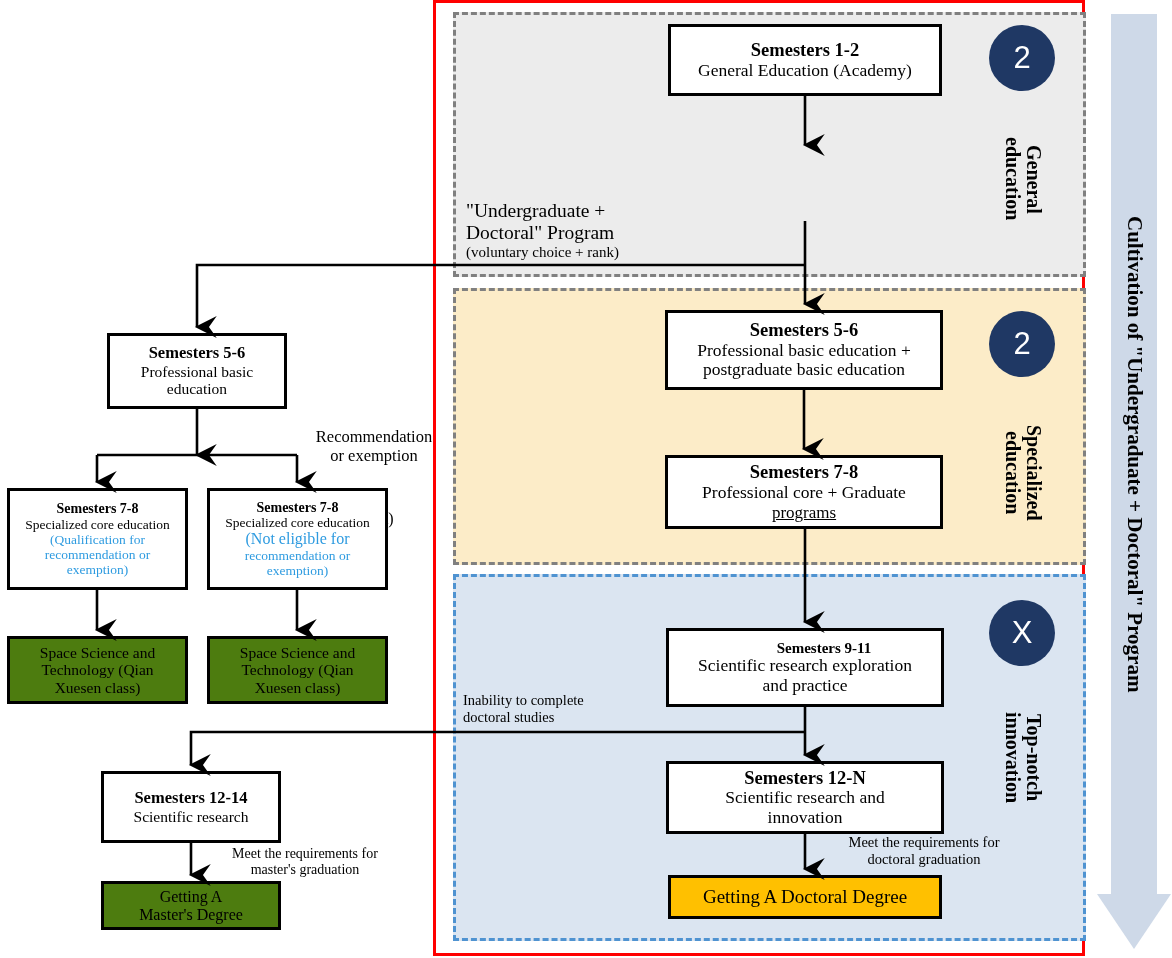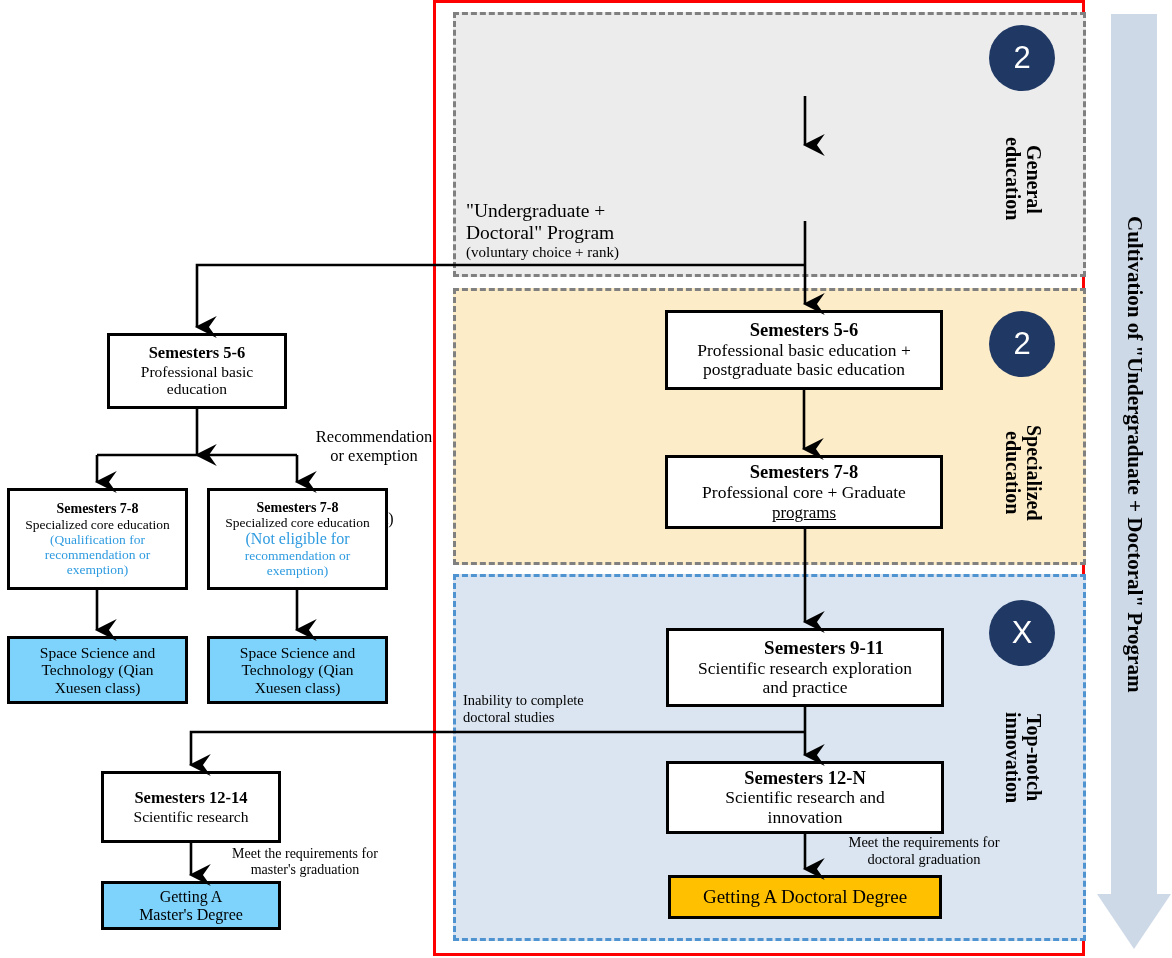--- a/index.html
+++ b/index.html
@@ -11,21 +11,21 @@
   .panel{position:absolute;box-sizing:border-box;}
   .panel.gray{background:#ececec;border:3px dashed #808080;}
   .panel.yellow{background:#fcecc8;border:3px dashed #808080;}
   .panel.blue{background:#dbe5f1;border:3px dashed #4f93d1;}
 
   
   .box{position:absolute;box-sizing:border-box;border:3px solid #000;background:#fff;
        display:flex;flex-direction:column;align-items:center;justify-content:center;
        text-align:center;line-height:1.12;color:#000;}
   .box .t1{font-weight:bold;}
-  .box.lblue{background:#7dd3fc;}
+  .box.lblue{background:#4d7c0f;}
   .box.gold{background:#ffc000;}
 
   
   .badge{position:absolute;border-radius:50%;background:#1f3864;color:#fff;
          display:flex;align-items:center;justify-content:center;
          font-family:"Liberation Sans","DejaVu Sans",sans-serif;font-size:31px;font-weight:400;}
   .vlabel{position:absolute;writing-mode:vertical-rl;text-orientation:mixed;
           font-weight:bold;color:#000;text-align:center;line-height:1.05;}
 
   
@@ -99,36 +99,40 @@
 
   <div class="ftext" style="left:824px;top:834px;width:200px;font-size:14.5px;text-align:center;">
     <div>Meet the requirements for</div>
     <div>doctoral graduation</div>
   </div>
   <div class="ftext" style="left:210px;top:846px;width:190px;font-size:14px;text-align:center;">
     <div>Meet the requirements for</div>
     <div>master's graduation</div>
   </div>
 
+  <div class="box" style="left:668px;top:24px;width:274px;height:72px;">
+    <div class="t1" style="font-size:18.5px;">Semesters 1-2</div>
+    <div style="font-size:17.5px;">General Education (Academy)</div>
+  </div>
 
 
   <div class="box" style="left:665px;top:310px;width:278px;height:80px;">
     <div class="t1" style="font-size:18.5px;">Semesters 5-6</div>
     <div style="font-size:17.5px;">Professional basic education +</div>
     <div style="font-size:17.5px;">postgraduate basic education</div>
   </div>
 
   <div class="box" style="left:665px;top:455px;width:278px;height:74px;">
     <div class="t1" style="font-size:18.5px;">Semesters 7-8</div>
     <div style="font-size:17.5px;">Professional core + Graduate</div>
     <div style="font-size:17px;text-decoration:underline;">programs</div>
   </div>
 
   <div class="box" style="left:666px;top:628px;width:278px;height:79px;">
-    <div class="t1" style="font-size:19px;margin-left:38px;">Semesters 9-11</div>
+    <div class="t1" style="font-size:15px;margin-left:38px;">Semesters 9-11</div>
     <div style="font-size:17.5px;">Scientific research exploration</div>
     <div style="font-size:17.5px;">and practice</div>
   </div>
 
   <div class="box" style="left:666px;top:761px;width:278px;height:73px;">
     <div class="t1" style="font-size:18.5px;">Semesters 12-N</div>
     <div style="font-size:17.5px;">Scientific research and</div>
     <div style="font-size:17.5px;">innovation</div>
   </div>
 

